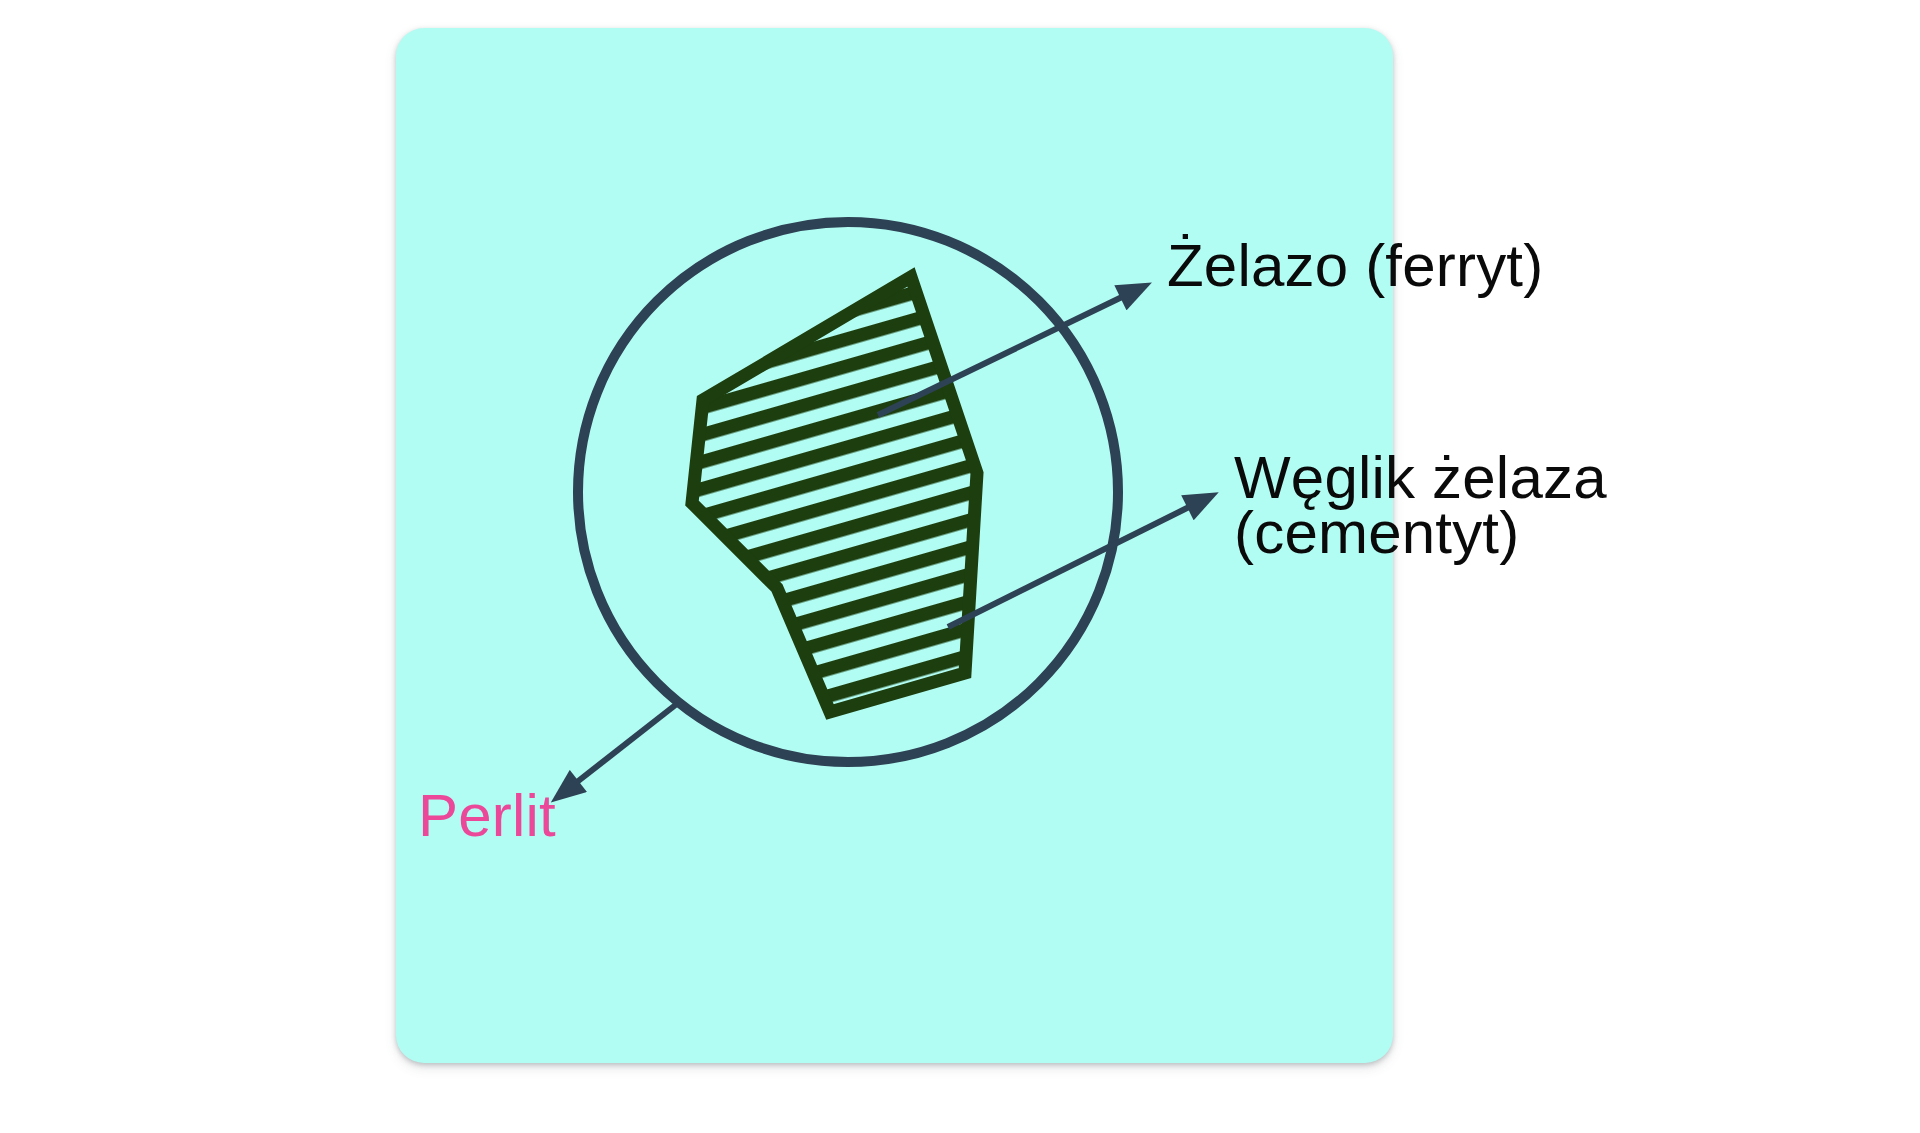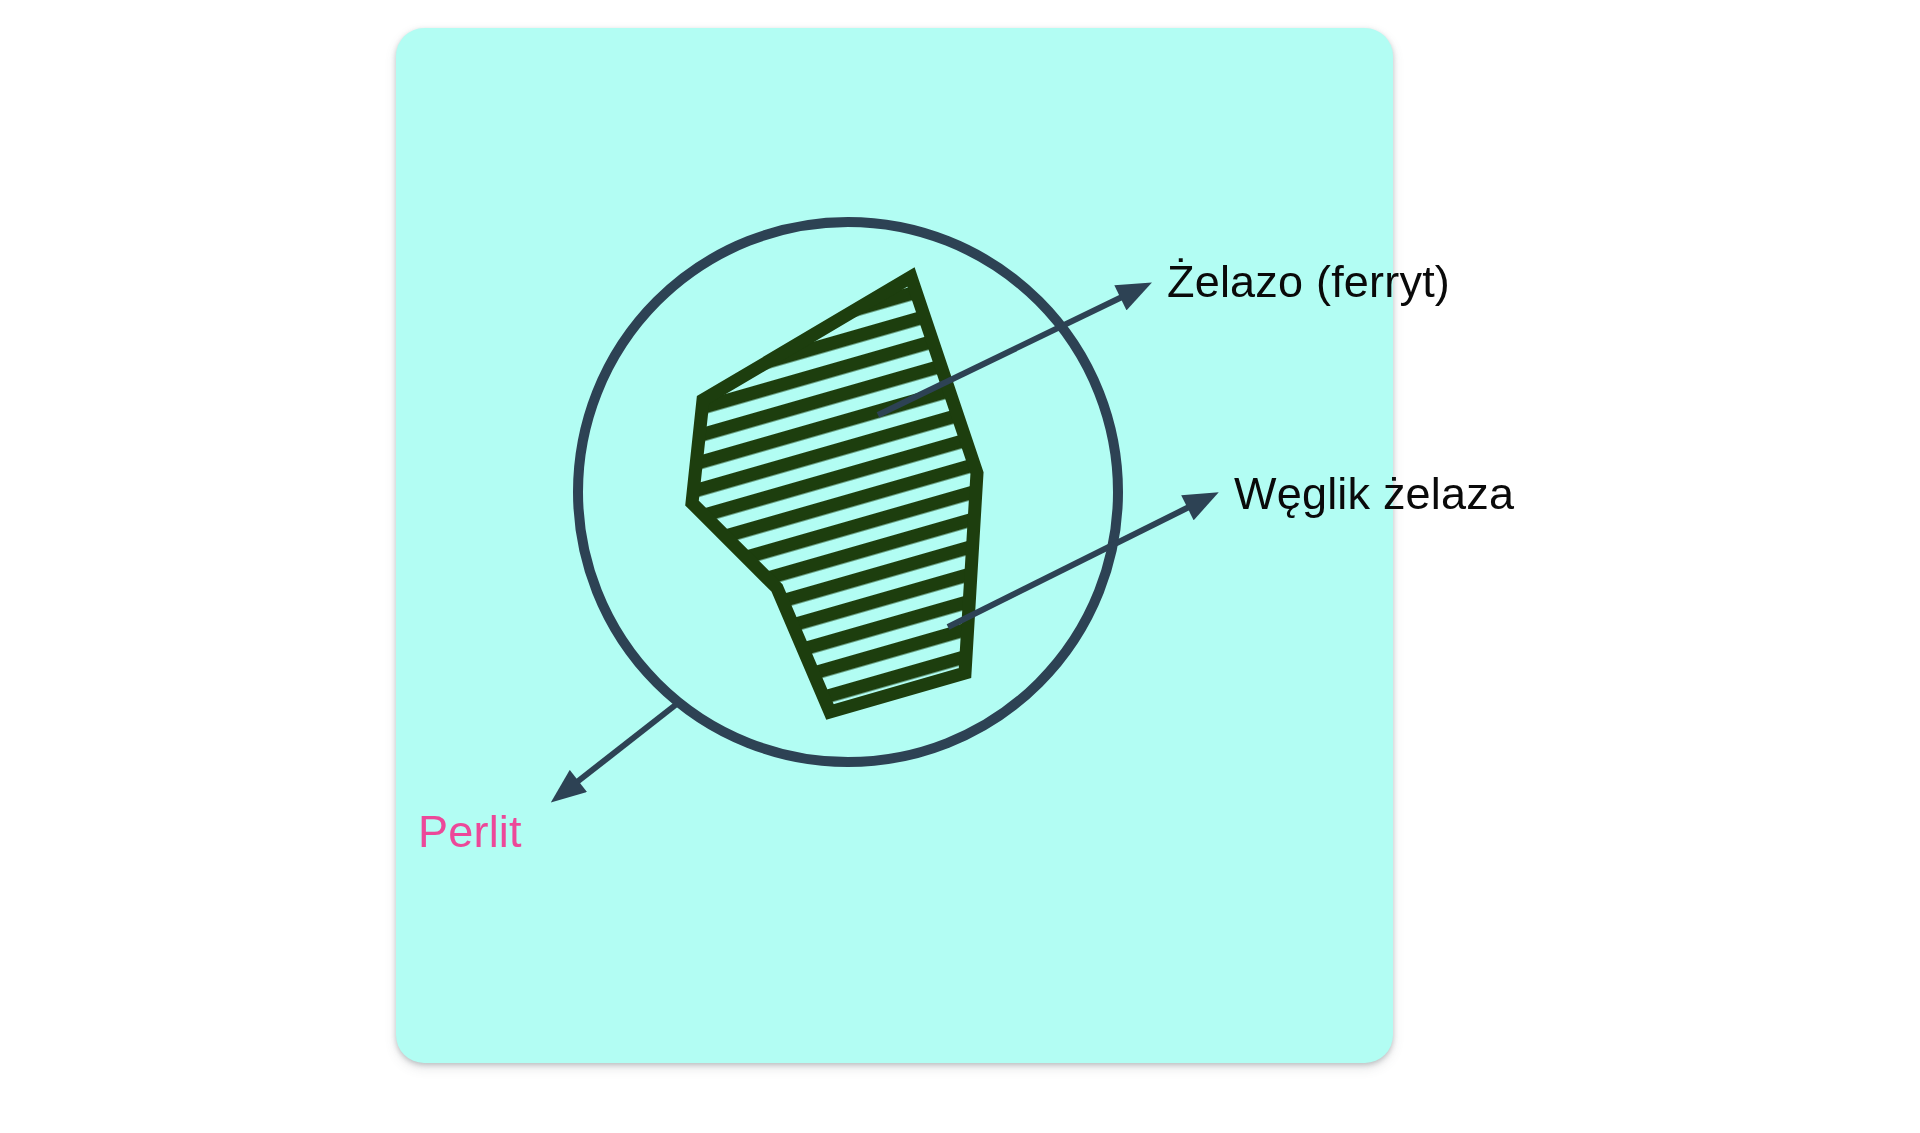--- a/index.html
+++ b/index.html
@@ -27,25 +27,24 @@
   svg.overlay {
     position: absolute;
     left: 0;
     top: 0;
     width: 1920px;
     height: 1133px;
     display: block;
   }
   .label {
     position: absolute;
-    font-size: 45px;
+    font-size: 60px;
     line-height: 55px;
     letter-spacing: 0.2px;
     white-space: nowrap;
-    margin-top: 16px;
   }
   .label-ferrite   { left: 1167px; top: 238px; }
   .label-cementite { left: 1234px; top: 450px; }
   .label-pearlite  { left: 418px;  top: 788px; }
 </style>
 </head>
 <body>
 
 <div class="stage" style="background: rgb(255, 255, 255);">
 
@@ -69,17 +68,18 @@
 
     <line x1="948" y1="627" x2="1189" y2="507" stroke-width="6" marker-end="url(#arrowhead)" stroke="#2d4254"></line>
 
     <line x1="678" y1="703" x2="577" y2="782" stroke-width="6" marker-end="url(#arrowhead)" stroke="#2d4254"></line>
   </svg>
 
   <div class="label label-ferrite" style="color: rgb(10, 10, 10);">Żelazo (ferryt)</div>
 
   <div class="label label-cementite" style="color: rgb(10, 10, 10);">
     <div>Węglik żelaza</div>
+    <div>(cementyt)</div>
   </div>
 
   <div class="label label-pearlite" style="color: #ec4899;">Perlit</div>
 
 </div>
 
 </body></html>

